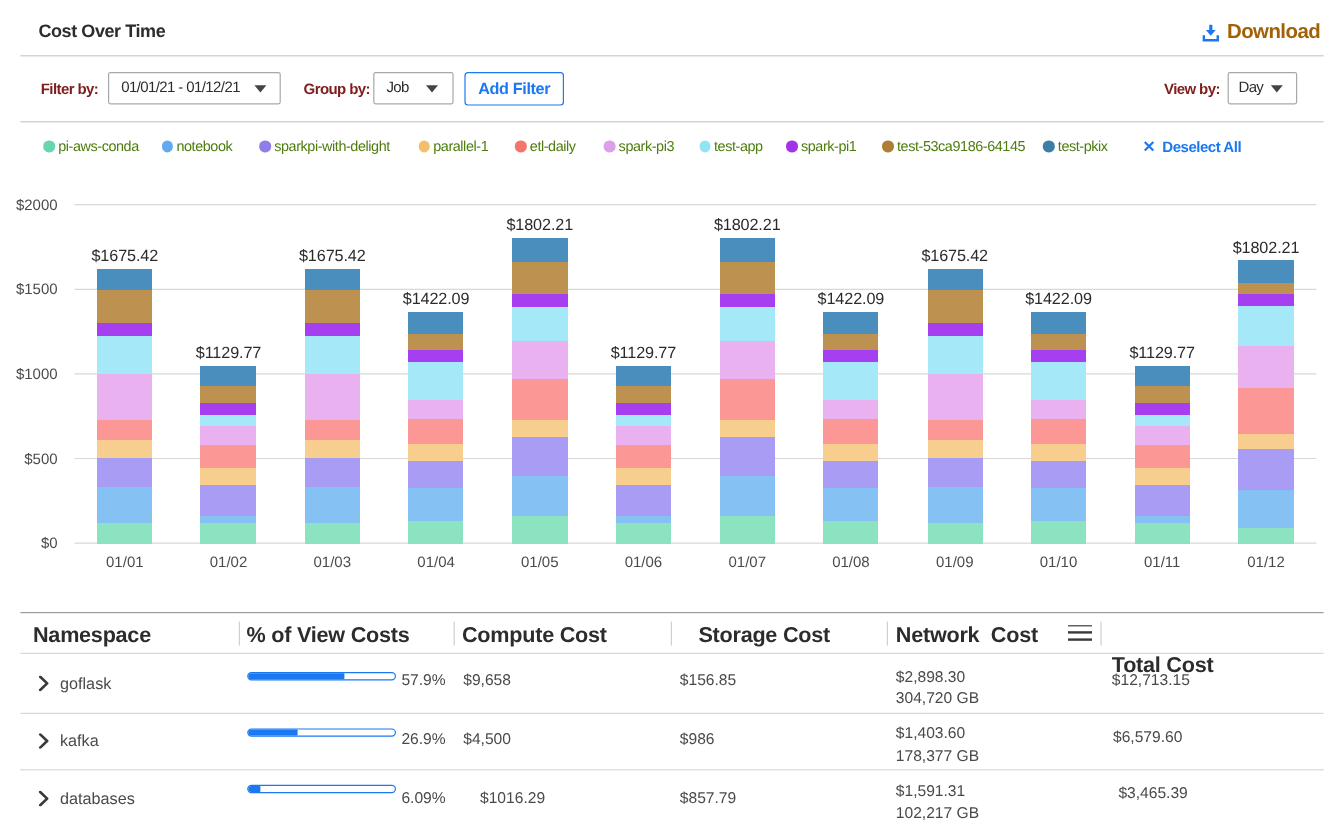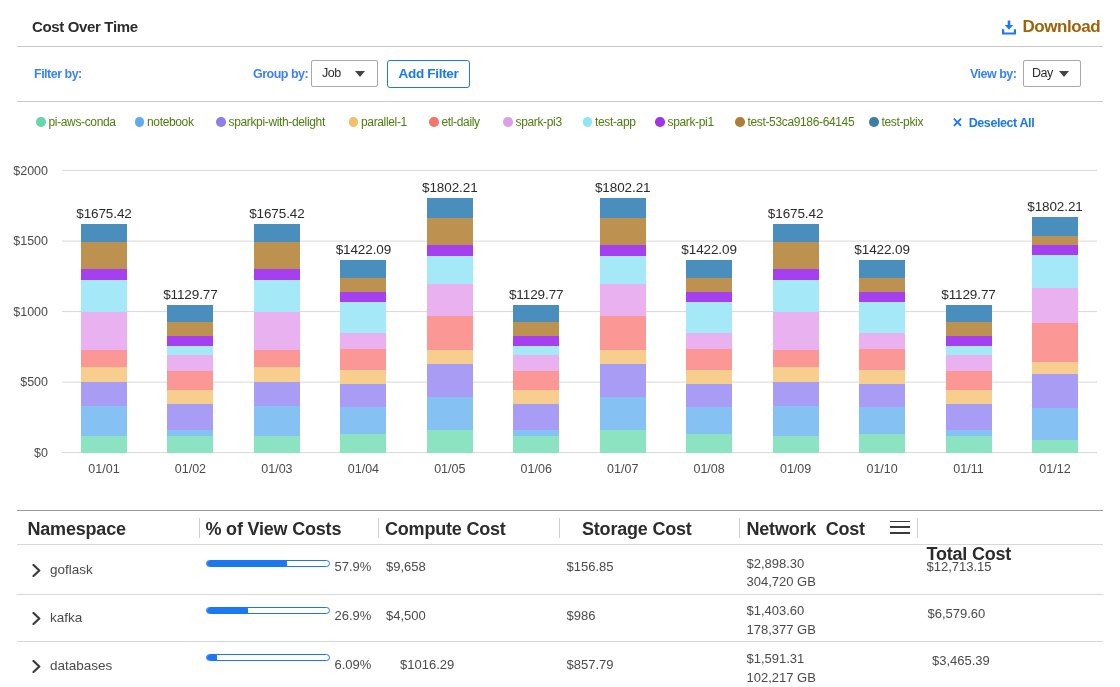--- a/index.html
+++ b/index.html
@@ -4,21 +4,21 @@
 <style>
 * { margin:0; padding:0; box-sizing:border-box; }
 html,body { width:1120px; height:687px; background:#ffffff;
   font-family:"Liberation Sans", sans-serif; }
 .page { position:relative; width:1120px; height:687px; overflow:hidden; }
 .abs { position:absolute; }
 .title { left:32px; top:18px; font-size:15px; font-weight:bold; color:#2c2c2c; letter-spacing:-0.35px;}
 .dl { left:1002px; top:17px; color:#a16207; font-size:17px; font-weight:bold; letter-spacing:-0.45px; }
 .dl svg { vertical-align:-3px; margin-right:6.5px; }
 .hr { position:absolute; left:17px; right:17px; height:1px; background:#c9c9c9; }
-.flabel { font-size:12.5px; font-weight:bold; color:#3b82f6; top:66.5px; letter-spacing:-0.5px; }
+.flabel { font-size:12.5px; font-weight:bold; color:#7f1d1d; top:66.5px; letter-spacing:-0.5px; }
 .fbox { position:absolute; top:60px; height:27px; border:1px solid #a8a8a8; border-radius:2px;
   background:#fff; font-size:12.5px; color:#2c2c2c; line-height:25px; letter-spacing:-0.5px; }
 .caret { position:absolute; width:0; height:0; border-left:5.5px solid transparent;
   border-right:5.5px solid transparent; border-top:6.5px solid #444; top:10px; }
 .addf { position:absolute; left:387px; top:60px; width:83px; height:28px; border:1.5px solid #1b78f0;
   border-radius:3px; color:#1b78f0; font-size:13.5px; font-weight:bold; text-align:center; line-height:25px; letter-spacing:-0.3px; }
 .li { position:absolute; top:117px; }
 .dot { display:block; width:9.5px; height:9.5px; border-radius:50%; }
 .lt { position:absolute; top:115px; font-size:12px; color:#4d7c0f; letter-spacing:-0.35px; }
 .desel { position:absolute; left:952px; top:114.5px; color:#1b78f0; font-size:12.5px; font-weight:bold; letter-spacing:-0.4px; }
@@ -41,20 +41,21 @@
   <div class="abs title">Cost Over Time</div>
   <div class="abs dl"><svg width="14" height="15" viewBox="0 0 14 15">
         <path d="M7 0.6 L7 6.8" stroke="#1b78f0" stroke-width="2.6" fill="none"></path>
         <polygon points="2.9,5.0 11.1,5.0 7,9.8" fill="#1b78f0"></polygon>
         <path d="M1.1 9.3 L1.1 13.5 L12.9 13.5 L12.9 9.3" stroke="#1b78f0" stroke-width="2.2" fill="none"></path>
       </svg>Download</div>
   <div class="hr" style="top:46px"></div>
   <div class="hr" style="top:101px"></div>
 
   <div class="abs flabel" style="left:34px">Filter by:</div>
+  <div class="fbox" style="left:90px; width:144px; padding-left:10px">01/01/21 - 01/12/21<span class="caret" style="right:11px"></span></div>
   <div class="abs flabel" style="left:253px">Group by:</div>
   <div class="fbox" style="left:311px; width:67px; padding-left:10px">Job<span class="caret" style="right:12px"></span></div>
   <div class="addf">Add Filter</div>
   <div class="abs flabel" style="left:970px">View by:</div>
   <div class="fbox" style="left:1023px; width:58px; padding-left:8px">Day<span class="caret" style="right:11px"></span></div>
 
 <span class="li" style="left:36.25px">
       <span class="dot" style="background:#68d6ac"></span>
     </span>
 <span class="lt" style="left:48.50px">pi-aws-conda</span>

